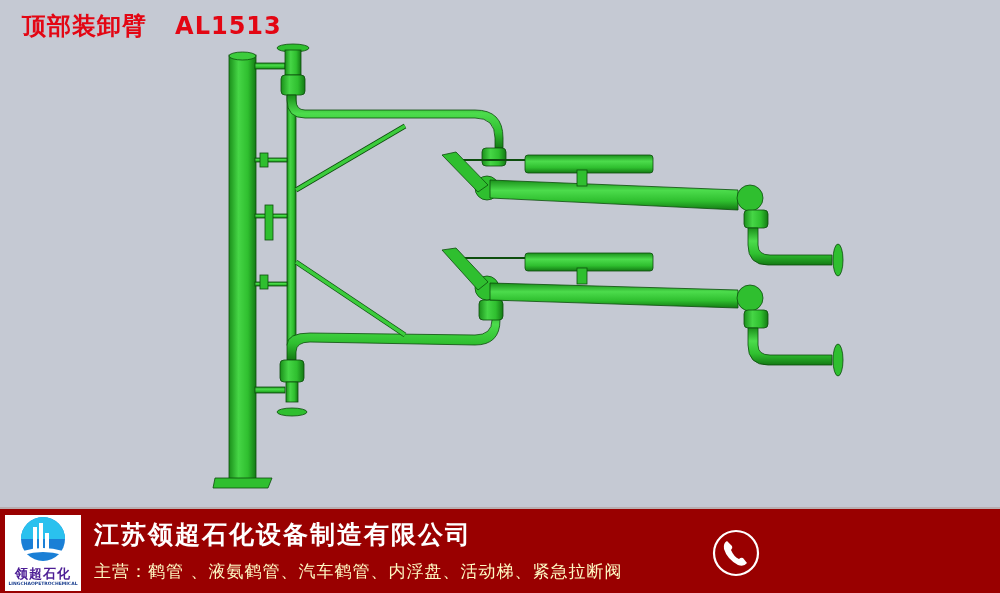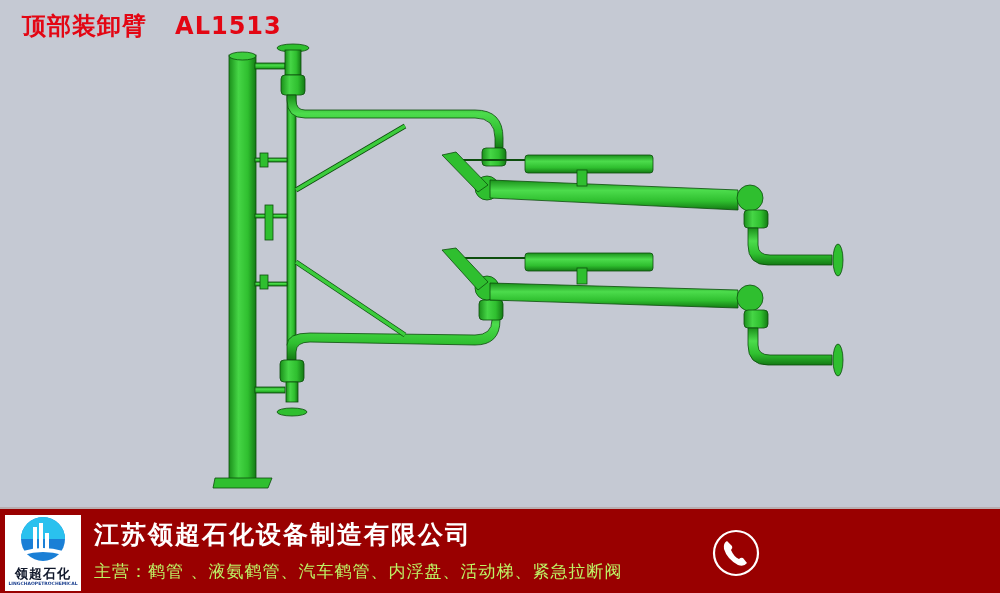--- a/index.html
+++ b/index.html
@@ -1,24 +1,24 @@
 <!DOCTYPE html>
 <html><head>
 <meta charset="utf-8">
 <style>
   html, body { margin:0; padding:0; }
   body { width:1000px; height:593px; overflow:hidden; background:#c5c9d3; font-family:"DejaVu Sans", sans-serif; position:relative; }
   .title { position:absolute; left:22px; top:10px; color:#e30613; font-size:24px; font-weight:bold; letter-spacing:1px; white-space:pre; }
   .drawing { position:absolute; left:0; top:0; width:1000px; height:505px; }
   .footer { position:absolute; left:0; top:507px; width:1000px; height:86px; background:#990000; border-top:2px solid #b8aeb0; }
   .logo-box { position:absolute; left:5px; top:6px; width:76px; height:76px; background:#ffffff; }
-  .logo-text { position:absolute; left:0; top:50px; width:76px; text-align:center; color:#0f172a; font-size:13px; font-weight:bold; letter-spacing:1px;font-family:Liberation Serif, serif; }
+  .logo-text { position:absolute; left:0; top:50px; width:76px; text-align:center; color:#4c1d95; font-size:13px; font-weight:bold; letter-spacing:1px;font-family:Liberation Serif, serif; }
   .logo-sub { position:absolute; left:0; top:66px; width:76px; text-align:center; color:#1a3f8f; font-size:4.5px; font-weight:bold; }
   .company { position:absolute; left:94px; top:9px; color:#ffffff; font-size:25px; font-weight:bold; letter-spacing:2px;font-family:Liberation Serif, serif; }
-  .business { position:absolute; left:94px; top:51px; color:#bef264; font-size:17px; letter-spacing:1px; }
+  .business { position:absolute; left:94px; top:51px; color:#fef9c3; font-size:17px; letter-spacing:1px; }
   .phone-icon { position:absolute; left:712px; top:20px; width:48px; height:48px; }
   .phone { position:absolute; left:773px; top:28px; color:#ffffff; font-size:24px; letter-spacing:3px; font-family:"DejaVu Sans", sans-serif; }
 </style>
 </head>
 <body>
 
 <div class="title">顶部装卸臂   AL1513</div>
 
 <svg class="drawing" viewBox="0 0 1000 505" xmlns="http://www.w3.org/2000/svg">
   <defs>

